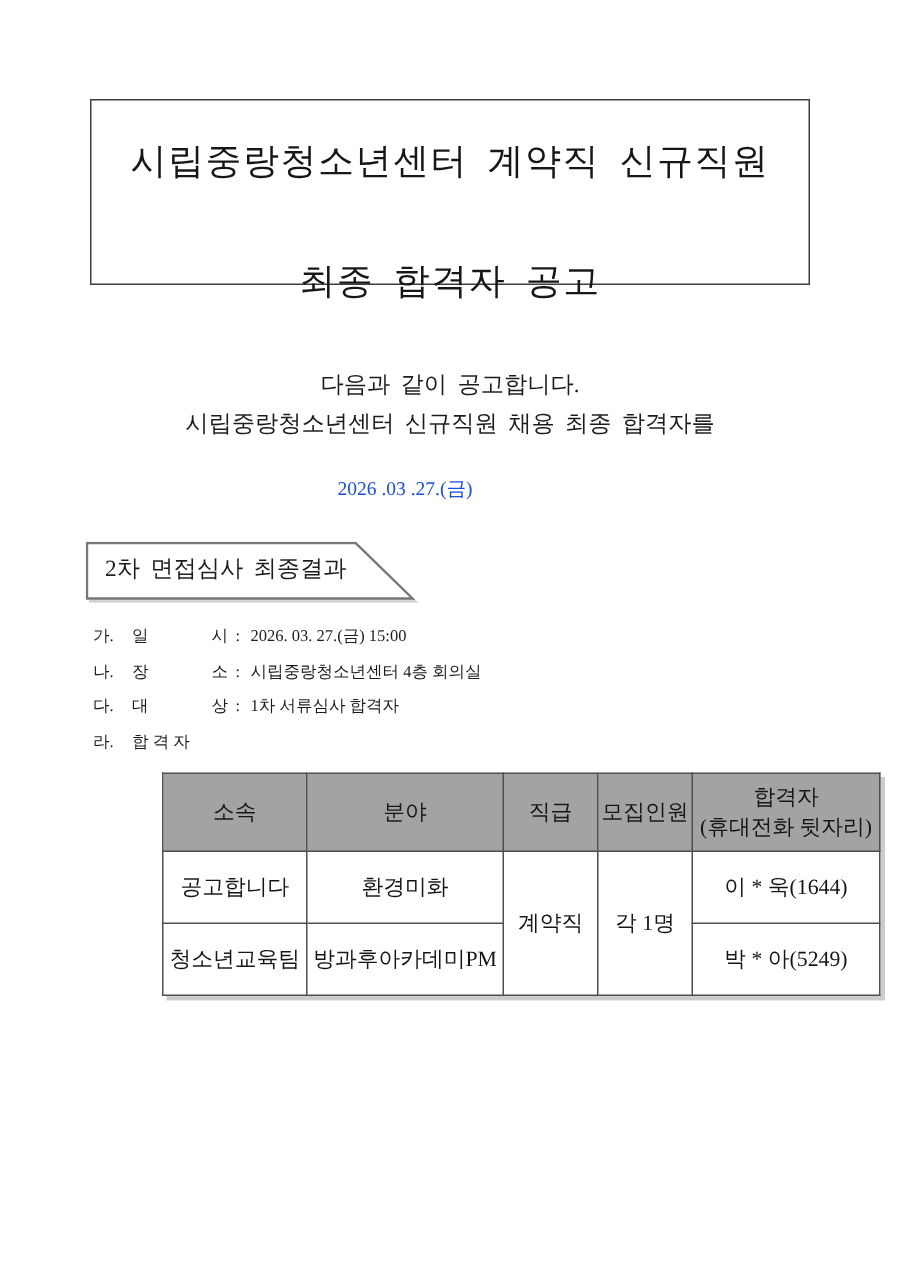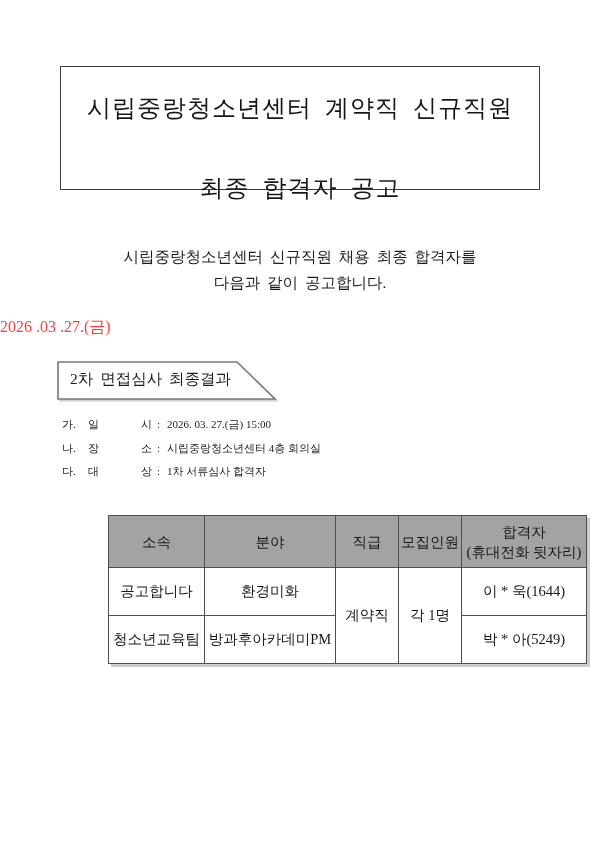--- a/index.html
+++ b/index.html
@@ -19,21 +19,21 @@
     font-size: 24px; line-height: 40px; letter-spacing: 1px; word-spacing: 6px;
     white-space: nowrap; color: #161616; margin-top: 40px;
   }
 
   
   .intro { position: absolute; left: 0; top: 244px; width: 600px; text-align: center; }
   .intro-line { font-size: 15.5px; line-height: 26px; word-spacing: 3px; color: #1c1c1c; }
 
   
   .date-line { position: absolute; top: 317px; left: 0; width: 540px;
-               text-align: left; font-size: 16px; color: #ef4444; }
+               text-align: center; font-size: 13px; color: #1d4ed8; }
 
   
   .banner { position: absolute; left: 57px; top: 361px; width: 222px; height: 41px; }
   .banner svg { position: absolute; left: 0; top: 0;
                 filter: drop-shadow(2px 2px 0 #d4d4d4); }
   .banner-label { position: absolute; left: 13px; top: 0; height: 36px;
                   display: flex; align-items: center;
                   font-size: 15.5px; word-spacing: 3px; white-space: nowrap; color: #1c1c1c; }
 
   
@@ -63,42 +63,45 @@
 <body>
 
 <div class="page">
 
   <div class="title-box">
     <div class="title-line">시립중랑청소년센터 계약직 신규직원</div>
     <div class="title-line">최종 합격자 공고</div>
   </div>
 
   <div class="intro">
+    <div class="intro-line">다음과 같이 공고합니다.</div>
     <div class="intro-line">시립중랑청소년센터 신규직원 채용 최종 합격자를</div>
-    <div class="intro-line">다음과 같이 공고합니다.</div>
   </div>
 
   <div class="date-line">2026 .03 .27.(금)</div>
 
   <div class="banner">
     <svg width="222" height="41" viewBox="0 0 222 41">
       <polygon points="1,1 180,1 218,38 1,38" fill="#ffffff" stroke="#787878" stroke-width="1.6"></polygon>
     </svg>
     <span class="banner-label">2차 면접심사 최종결과</span>
   </div>
 
   <div class="detail-list">
     <div class="detail-item">
       <span class="detail-marker">가.</span><span class="detail-label spread">일 시</span><span class="detail-sep">:</span><span class="detail-value">2026. 03. 27.(금) 15:00</span>
     </div>
     <div class="detail-item">
       <span class="detail-marker">나.</span><span class="detail-label spread">장 소</span><span class="detail-sep">:</span><span class="detail-value">시립중랑청소년센터 4층 회의실</span>
     </div>
     <div class="detail-item">
       <span class="detail-marker">다.</span><span class="detail-label spread">대 상</span><span class="detail-sep">:</span><span class="detail-value">1차 서류심사 합격자</span>
+    </div>
+    <div class="detail-item">
+      <span class="detail-marker">라.</span><span class="detail-label">합 격 자</span>
     </div>
   </div>
 
   <div class="results-table-wrap">
     <table class="results">
       <colgroup>
         <col style="width:96px">
           <col style="width:131px">
           <col style="width:63px">
         <col style="width:63px">

